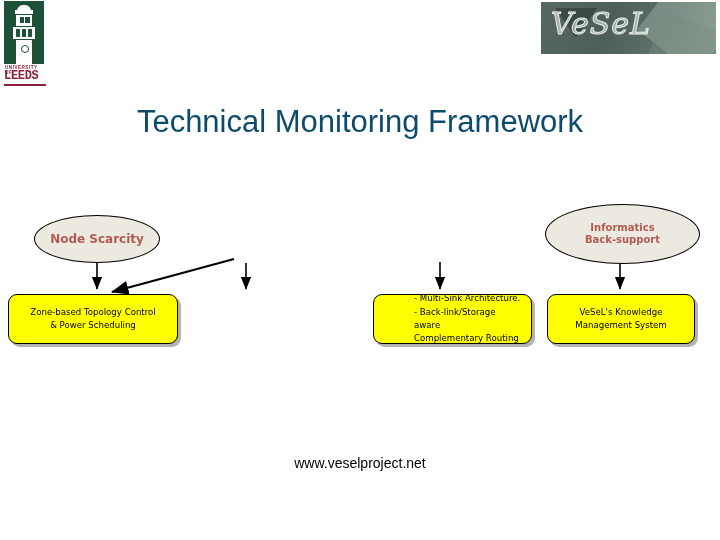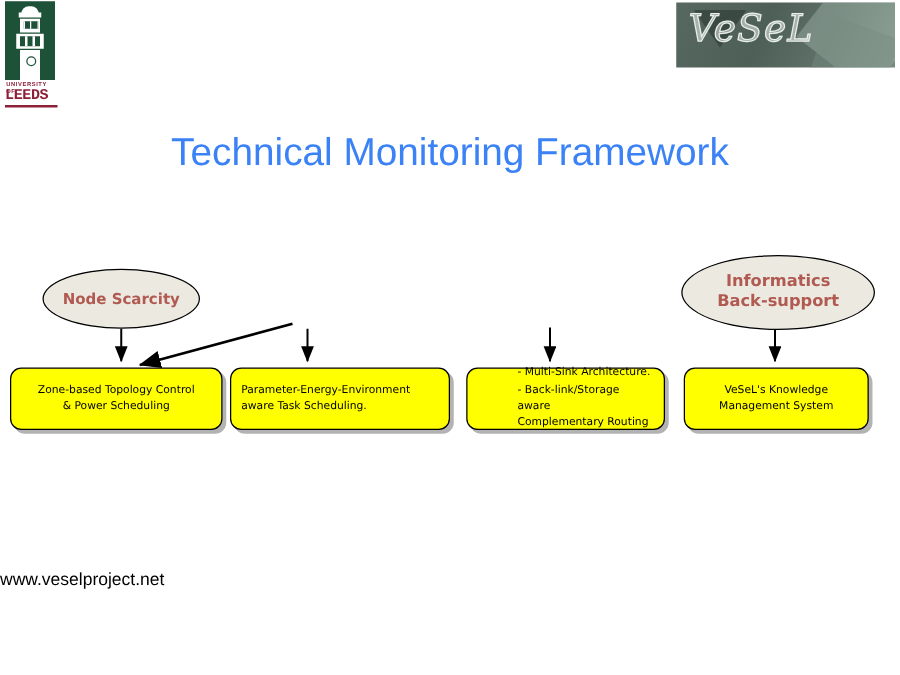--- a/index.html
+++ b/index.html
@@ -206,21 +206,21 @@
 
   
   #page-title {
     position: absolute;
     left: 0;
     top: 104px;
     width: 720px;
     text-align: center;
     font-size: 31px;
     line-height: 36px;
-    color: #3b82f6;
+    color: #0c4a6e;
     font-family: "Liberation Sans", sans-serif;
     font-weight: normal;
   }
 
   
   #diagram {
     position: absolute;
     left: 0;
     top: 0;
     width: 720px;
@@ -277,21 +277,21 @@
   }
   .solution-box.center .box-label { text-align: center; }
   .solution-box.left   .box-label { text-align: left; }
 
   
   #footer-url {
     position: absolute;
     left: 0;
     top: 455px;
     width: 720px;
-    text-align: left;
+    text-align: center;
     font-size: 14px;
     color: #000000;
     font-family: "Liberation Sans", sans-serif;
   }
 </style>
 </head>
 <body>
 
 <div id="leeds-logo">
   <div id="leeds-crest">
@@ -332,34 +332,30 @@
     <line x1="440" y1="262" x2="440" y2="289" stroke="#000000" stroke-width="1.6" marker-end="url(#arrowhead)"></line>
     <line x1="620" y1="263" x2="620" y2="289" stroke="#000000" stroke-width="1.6" marker-end="url(#arrowhead)"></line>
   </svg>
 
   <div class="issue-ellipse" style="left:34px; top:215px; width:126px; height:48px; font-size:12px;">
     <span class="ell-label">Node Scarcity</span>
   </div>
 
 
 
-  <div class="issue-ellipse" style="left:545px; top:204px; width:155px; height:60px; font-size:13px; white-space:pre-line;justify-content:center;">
+  <div class="issue-ellipse" style="left:545px; top:204px; width:155px; height:60px; font-size:10px; white-space:pre-line;justify-content:center;">
     <span class="ell-label">Informatics
 Back-support</span>
   </div>
 
   <div class="solution-box center" style="left:8px; top:294px; width:170px; height:50px;">
     <span class="box-label">Zone-based Topology Control
 &amp; Power Scheduling</span>
   </div>
 
-  <div class="solution-box left" style="left:184px; top:294px; width:176px; height:50px;">
-    <span class="box-label">Parameter-Energy-Environment
-aware Task Scheduling.</span>
-  </div>
 
   <div class="solution-box left" style="left:373px; top:294px; width:159px; height:50px;padding-left:32px;">
     <span class="box-label">- Multi-Sink Architecture.
 - Back-link/Storage aware
 Complementary Routing</span>
   </div>
 
   <div class="solution-box center" style="left:547px; top:294px; width:148px; height:50px;">
     <span class="box-label">VeSeL's Knowledge
 Management System</span>

